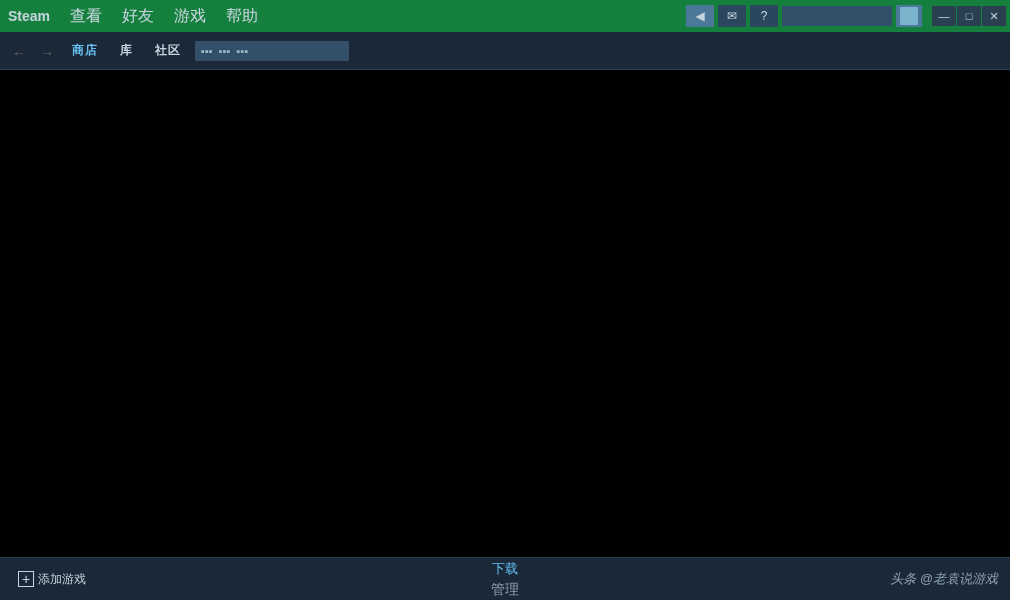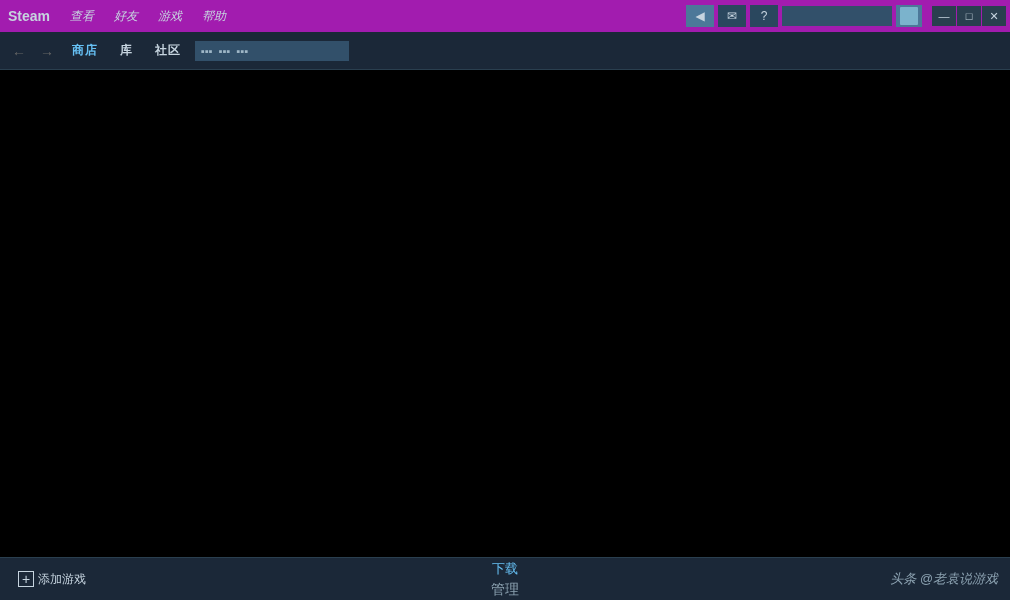--- a/index.html
+++ b/index.html
@@ -10,42 +10,41 @@
       font-family: "Microsoft YaHei", "SimHei", Arial, sans-serif;
       overflow: hidden;
       user-select: none;
     }
 
     
     #title-bar {
       display: flex;
       align-items: center;
       height: 32px;
-      background: #a21caf;
+      background: #15803d;
       padding: 0 4px;
     }
     #title-bar-left {
       display: flex;
       align-items: center;
       gap: 12px;
       flex: 1;
     }
     .title-logo {
       color: #c6d4df;
       font-size: 14px;
       font-weight: bold;
       padding: 0 4px;
       cursor: default;
     }
     .title-menu-item {
       color: #c6d4df;
-      font-size: 12px;
+      font-size: 16px;
       cursor: pointer;
       padding: 2px 4px;
-      font-style: italic;
     }
     #title-bar-right {
       display: flex;
       align-items: center;
       gap: 4px;
     }
     .tb-btn {
       width: 28px;
       height: 22px;
       background: #2a475e;

